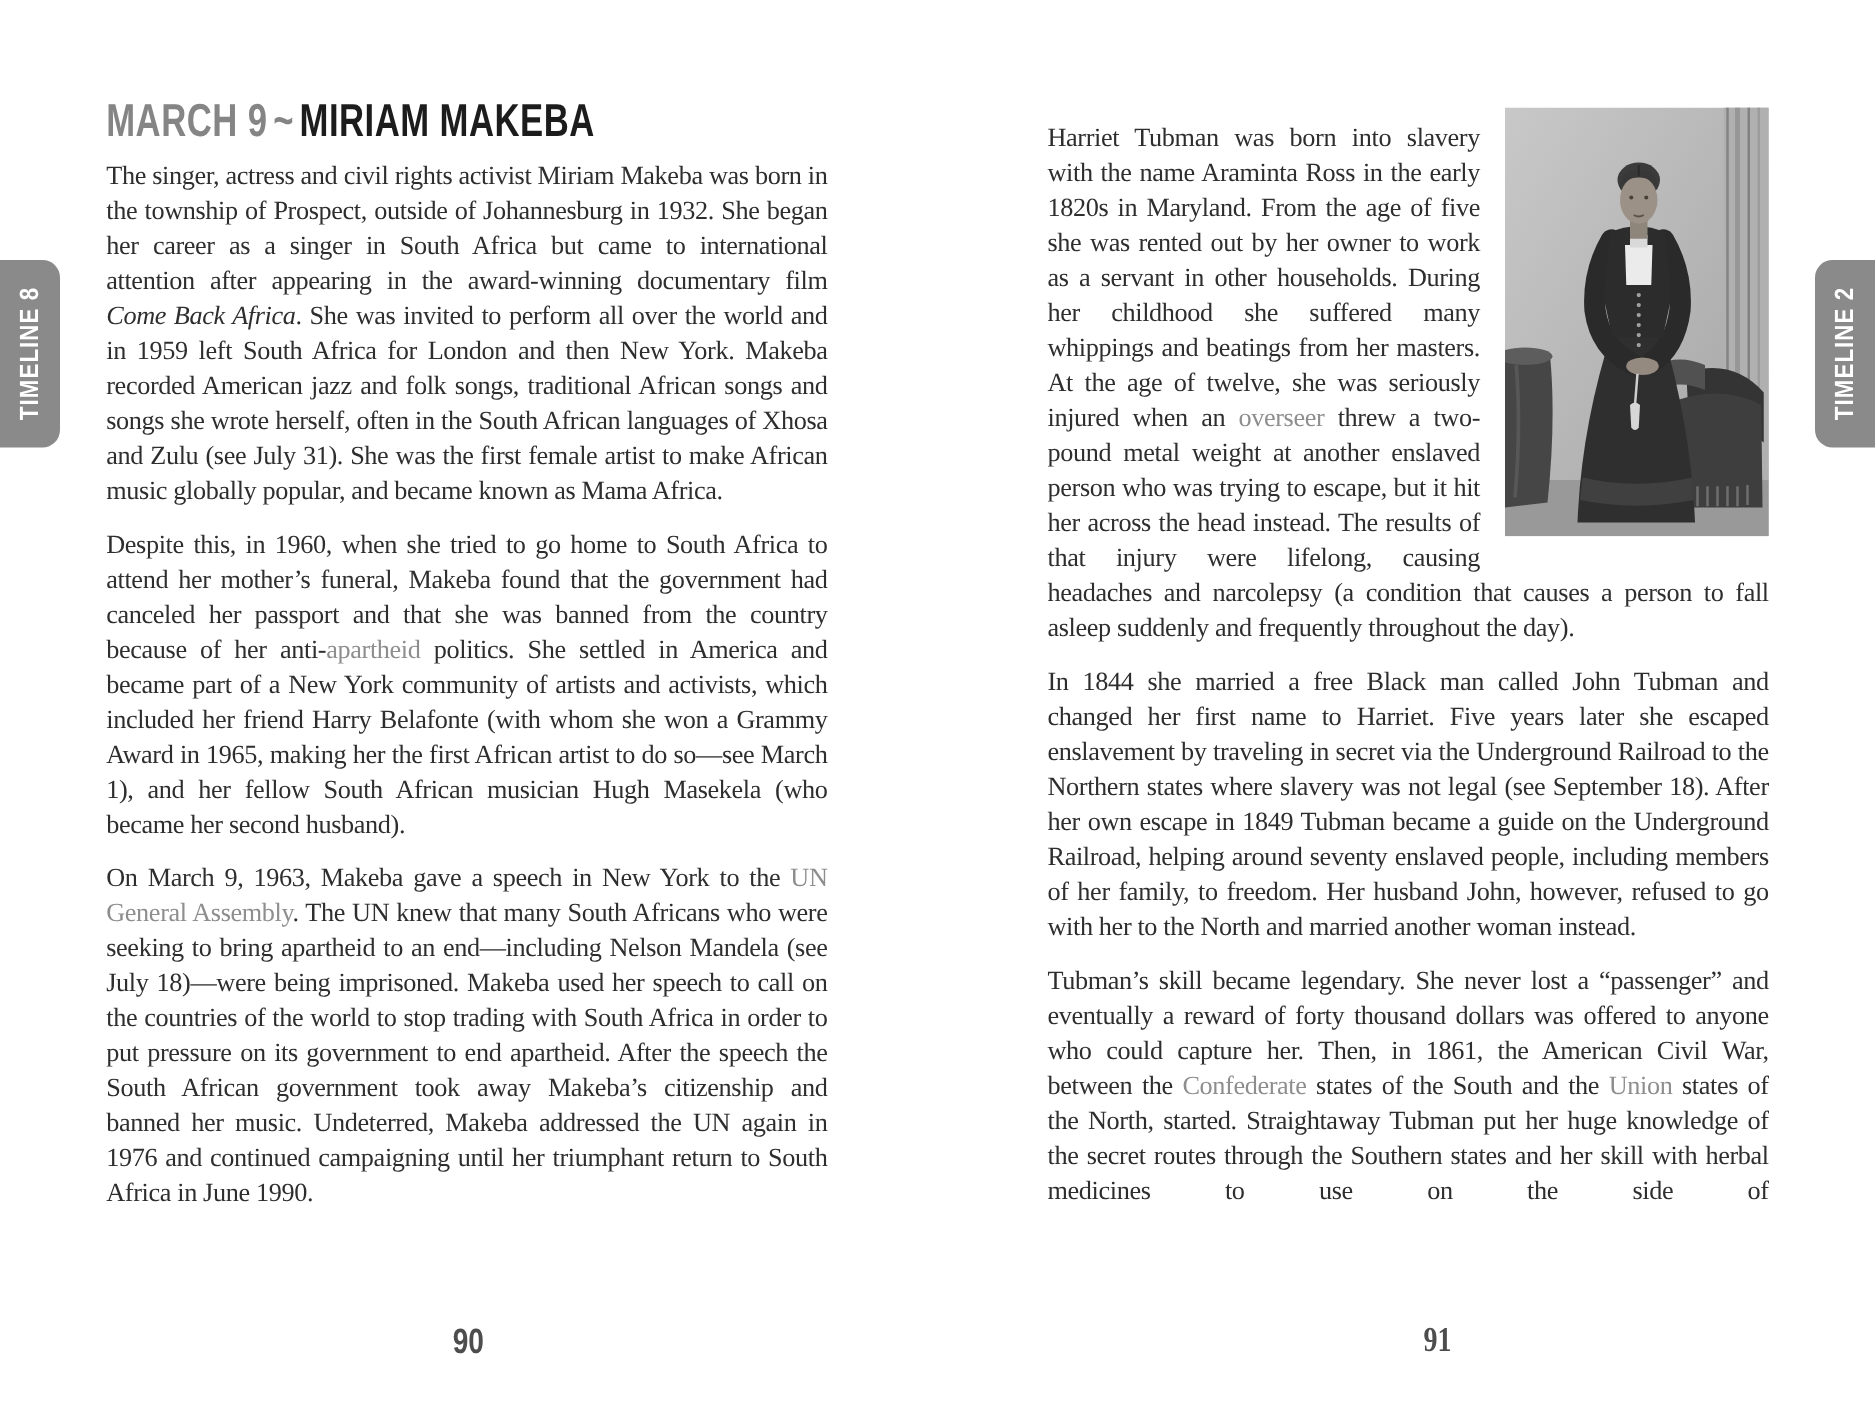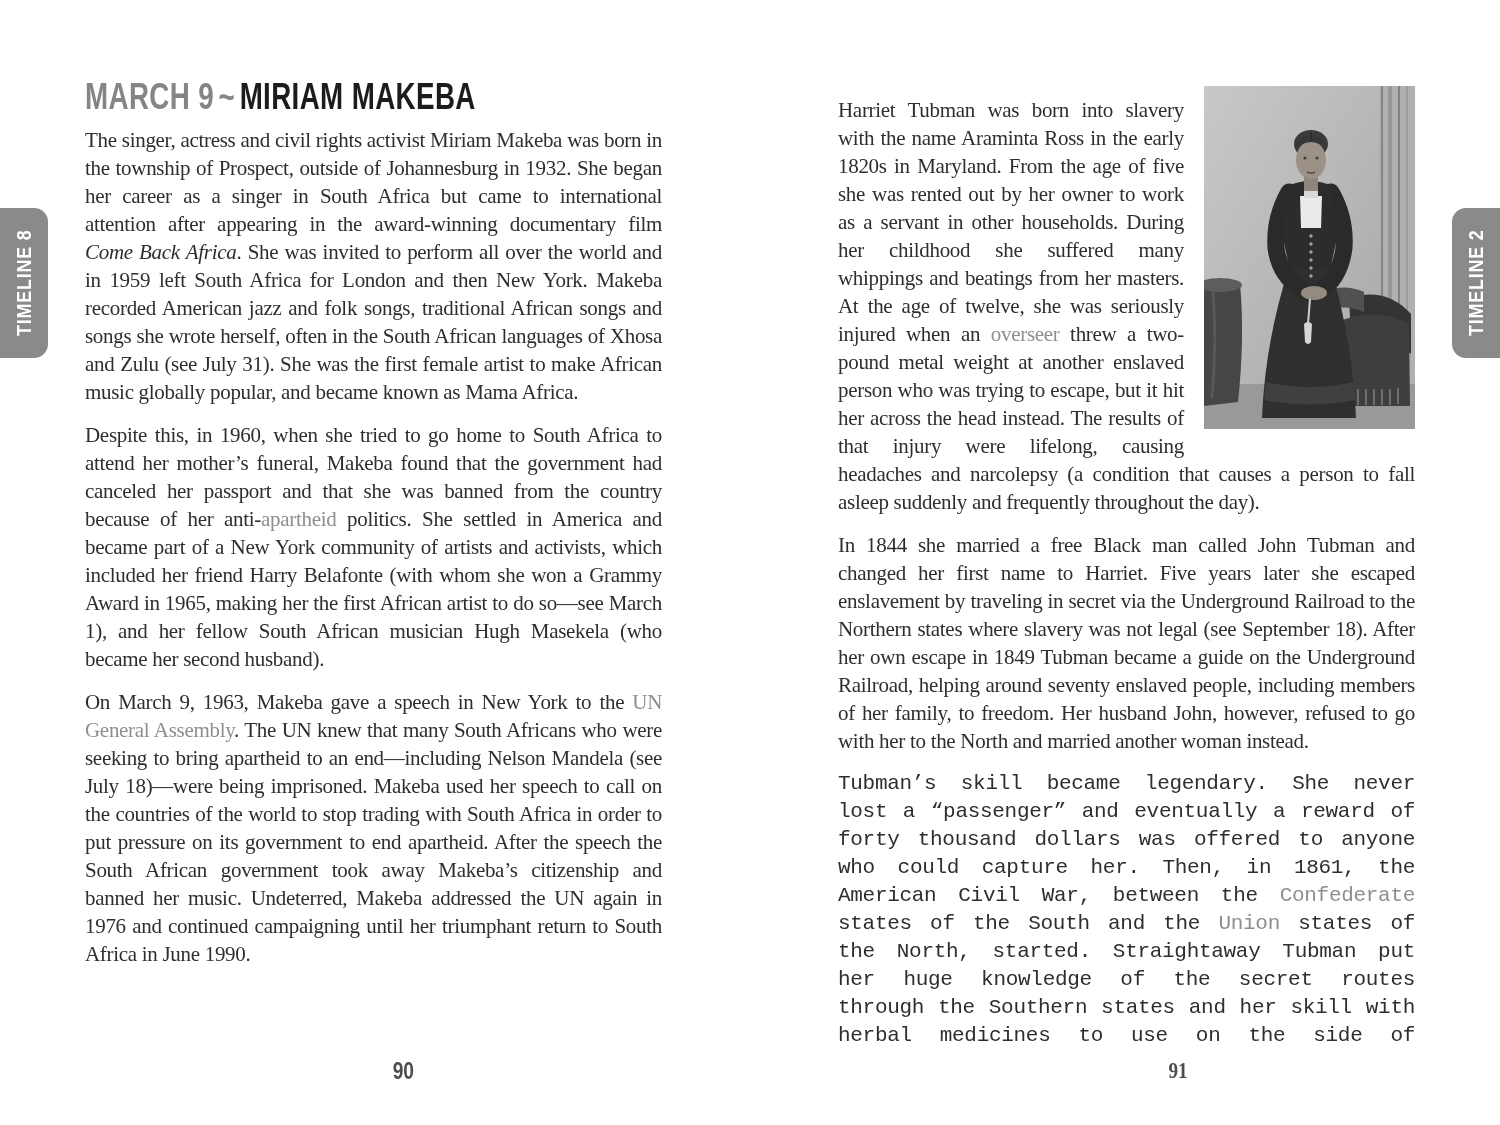--- a/index.html
+++ b/index.html
@@ -40,37 +40,36 @@
   .h-sep{margin:0 6px;}
   .h-name{color:var(--heading-black,#1c1c1c);}
 
   .body-para{
     margin:0 0 15px 0;
     font-size:21px;line-height:28px;letter-spacing:-0.3px;
     color:var(--body-text,#2e2e2e);
     text-align:justify;
   }
   .body-para.first{margin-top:14px;}
-  .body-para.cutoff{text-align-last:justify;font-family:Liberation Mono, monospace;}
+  .body-para.cutoff{text-align-last:justify;}
   .run-italic{font-style:italic;}
   .run-term{color:var(--term-gray,#8e8e8e);}
 
   
   .photo-frame{
     float:right;width:211px;height:343px;
     margin:4px 0 16px 20px;
   }
   .photo-frame svg{display:block;width:100%;height:100%;}
 
   
   .pagenum{
     position:absolute;top:1057px;width:750px;text-align:center;
-    font-family:"Liberation Sans", sans-serif;font-weight:bold;font-size:24px;
+    font-family:"Liberation Sans", sans-serif;font-weight:bold;font-size:28px;
     color:var(--page-number,#4d4d4d);
-    padding-left:28px;
   }
   .pagenum-left{left:0;}
   .pagenum-right{left:775px;font-family:Liberation Serif, serif;}
   .pagenum span{display:inline-block;transform:scaleX(0.8);}
 </style>
 </head>
 <body>
 
 <div class="spread">
 

